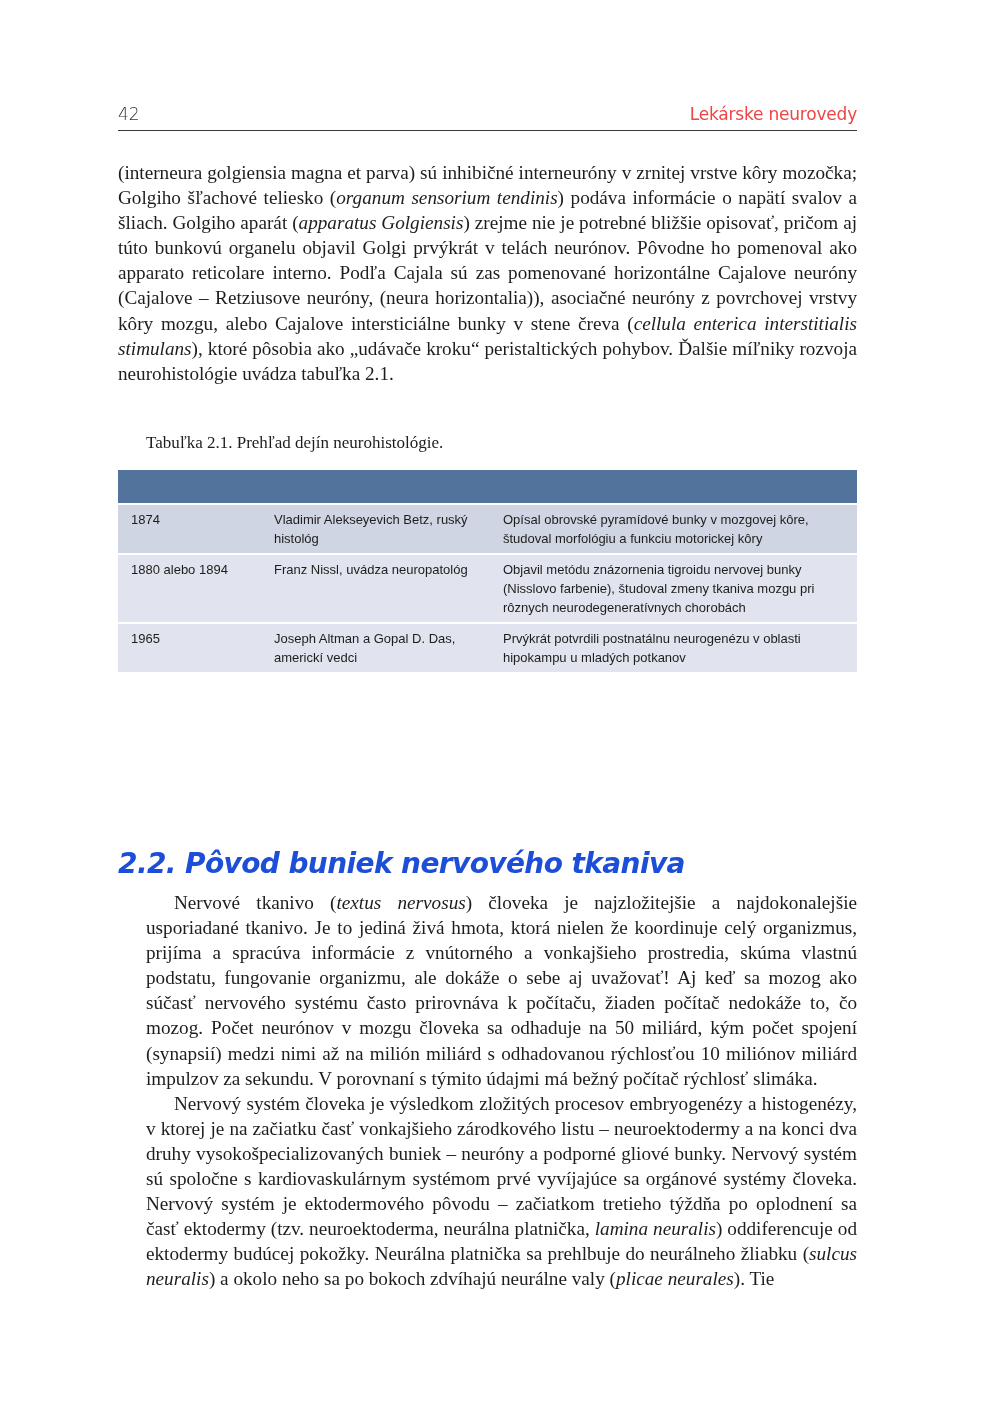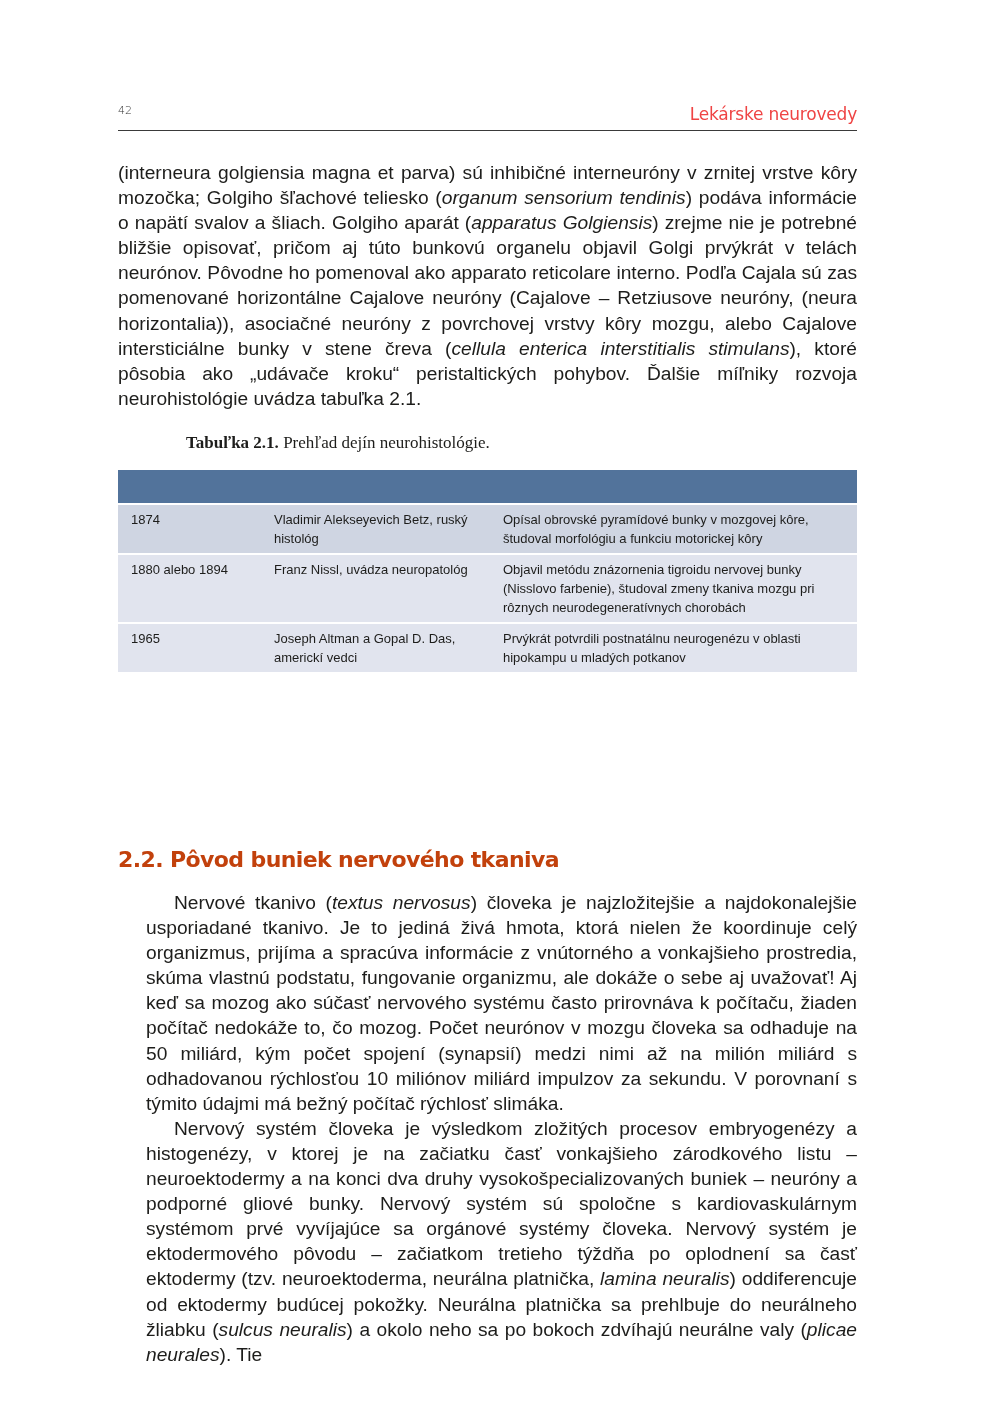--- a/index.html
+++ b/index.html
@@ -1,36 +1,36 @@
 <!DOCTYPE html>
 <html><head>
   <meta charset="utf-8">
   <style>
     html, body { margin: 0; padding: 0; background: #ffffff; }
     body { width: 1004px; height: 1418px; position: relative; overflow: hidden; color: #1d1d1b; }
     .page-header { position: absolute; left: 118px; top: 100px; width: 739px; height: 30px; border-bottom: 1.5px solid #3a3a3a; }
-    .page-number { position: absolute; left: 0; top: 4px; font-family: "DejaVu Sans", sans-serif; font-size: 11px; font-weight: 300; color: #333; }
+    .page-number { position: absolute; left: 0; top: 4px; font-family: "DejaVu Sans", sans-serif; font-size: 17px; font-weight: 300; color: #333; }
     .running-title { position: absolute; right: 0; top: 4px; font-family: "DejaVu Sans", sans-serif; font-size: 17px; color: #ef4444; letter-spacing: -0.2px; }
-    .para { position: absolute; left: 118px; width: 739px; font-family: Liberation Sans, sans-serif; font-size: 19.2px; line-height: 25.1px; text-align: justify; color: #1d1d1b; }
+    .para { position: absolute; left: 118px; width: 739px; font-family: Liberation Serif, serif; font-size: 19.2px; line-height: 25.1px; text-align: justify; color: #1d1d1b; }
     .para p { margin: 0; text-align: justify; }
     .para .indent { text-indent: 28px; margin-left: 28px; }
     .para i { font-style: italic; }
     #p1 { top: 160px; }
     .caption { position: absolute; left: 146px; top: 433px; font-family: "Liberation Serif", serif; font-size: 17px; color: #1d1d1b; }
-    .caption b { font-weight: bold; margin-left: 40px; }
+    .caption b { font-weight: normal; }
     table.hist { position: absolute; left: 118px; top: 470px; width: 739px; border-collapse: collapse; font-family: "Liberation Sans", sans-serif; font-size: 13px; line-height: 19px; color: #1d1d1b; }
     table.hist th { background: #52739b; height: 33px; padding: 0; border-bottom: 2px solid #ffffff; }
     table.hist td { vertical-align: top; padding: 5px 0 5px 13px; border-bottom: 2px solid #ffffff; }
     table.hist tr.dark td { background: #cfd5e2; }
     table.hist tr.light td { background: #e1e4ee; }
     table.hist td.c1 { width: 130px; }
     table.hist td.c2 { width: 215px; padding-left: 13px; }
     table.hist td.c3 { padding-left: 14px; padding-right: 8px; }
     tr.r6 td { padding-bottom: 5px; }
-    .section-title { position: absolute; left: 118px; top: 847px; font-family: "DejaVu Sans", sans-serif; font-size: 22px; font-weight: bold; letter-spacing: -0.6px; color: #c2410c; }
+    .section-title { position: absolute; left: 118px; top: 847px; font-family: "DejaVu Sans", sans-serif; font-size: 28px; font-weight: bold; letter-spacing: -0.6px; color: #1d4ed8; font-style: italic; }
     #p2 { top: 890px; }
   </style>
 </head>
 <body>
 
 <div class="page-header">
   <span class="page-number">42</span>
   <span class="running-title">Lekárske neurovedy</span>
 </div>
 

